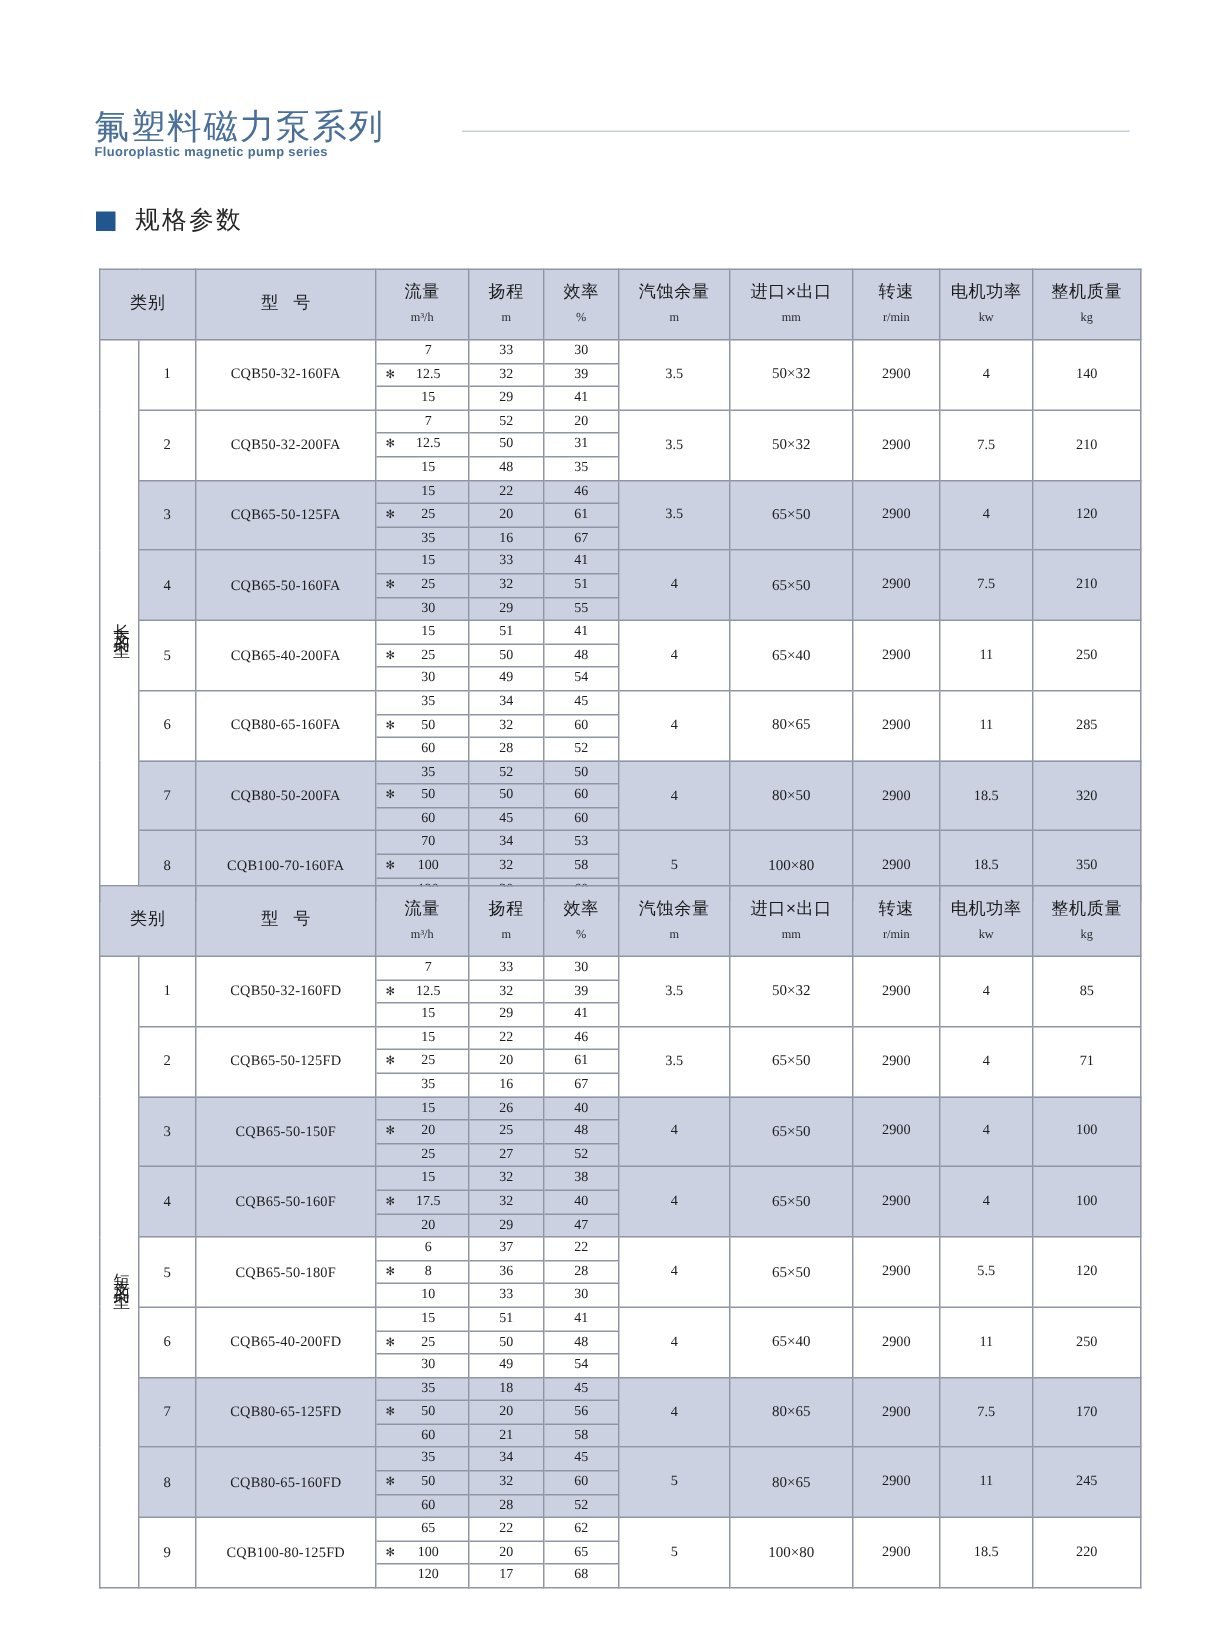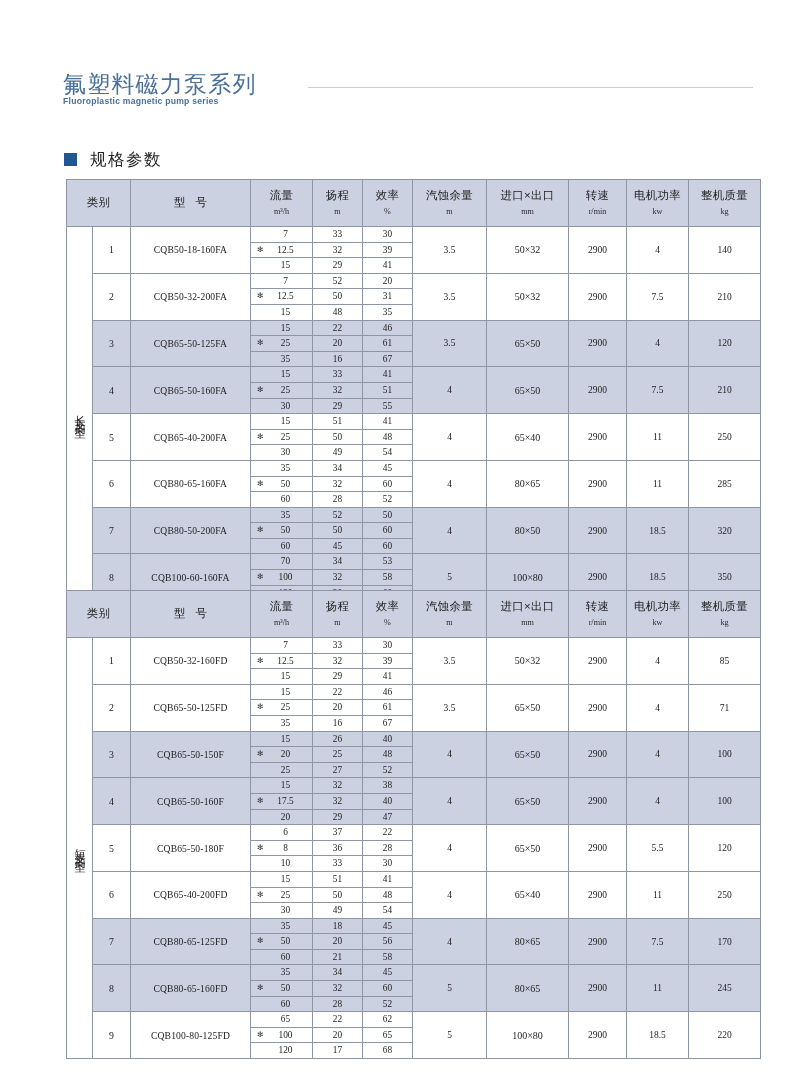--- a/index.html
+++ b/index.html
@@ -57,21 +57,20 @@
   }
 
   
   .section-head {
     position: absolute;
     left: 64px;
     top: 138px;
     display: flex;
     align-items: center;
     gap: 13px;
-    margin-top: 12px;
   }
   .section-bullet {
     width: 13px;
     height: 13px;
     background: #1f5campaign;
     background: #21578e;
     display: block;
   }
   .section-title {
     font-family: "Liberation Sans", "DejaVu Sans", sans-serif;
@@ -261,21 +260,21 @@
           <span class="hdr-unit">kg</span>
         </th>
       </tr>
     </thead>
     <tbody>
         <tr>
           <td class="cat-vert" rowspan="8">
             <div class="cat-vert-inner">长支架型</div>
           </td>
           <td class="no-cell">1</td>
-          <td class="model-cell">CQB50-18-160FA</td>
+          <td class="model-cell">CQB50-32-160FA</td>
           <td class="triple q-cell">
             <div class="sub">
               <span class="q-val">7</span>
             </div>
             <div class="sub">
               <span class="q-mark">✻</span>
               <span class="q-val">12.5</span>
             </div>
             <div class="sub">
               <span class="q-val">15</span>
@@ -562,21 +561,21 @@
             </div>
           </td>
           <td class="val-cell">4</td>
           <td class="io-cell">80×50</td>
           <td class="val-cell">2900</td>
           <td class="val-cell">18.5</td>
           <td class="val-cell">320</td>
         </tr>
         <tr class="shaded">
           <td class="no-cell">8</td>
-          <td class="model-cell">CQB100-60-160FA</td>
+          <td class="model-cell">CQB100-70-160FA</td>
           <td class="triple q-cell">
             <div class="sub">
               <span class="q-val">70</span>
             </div>
             <div class="sub">
               <span class="q-mark">✻</span>
               <span class="q-val">100</span>
             </div>
             <div class="sub">
               <span class="q-val">120</span>

